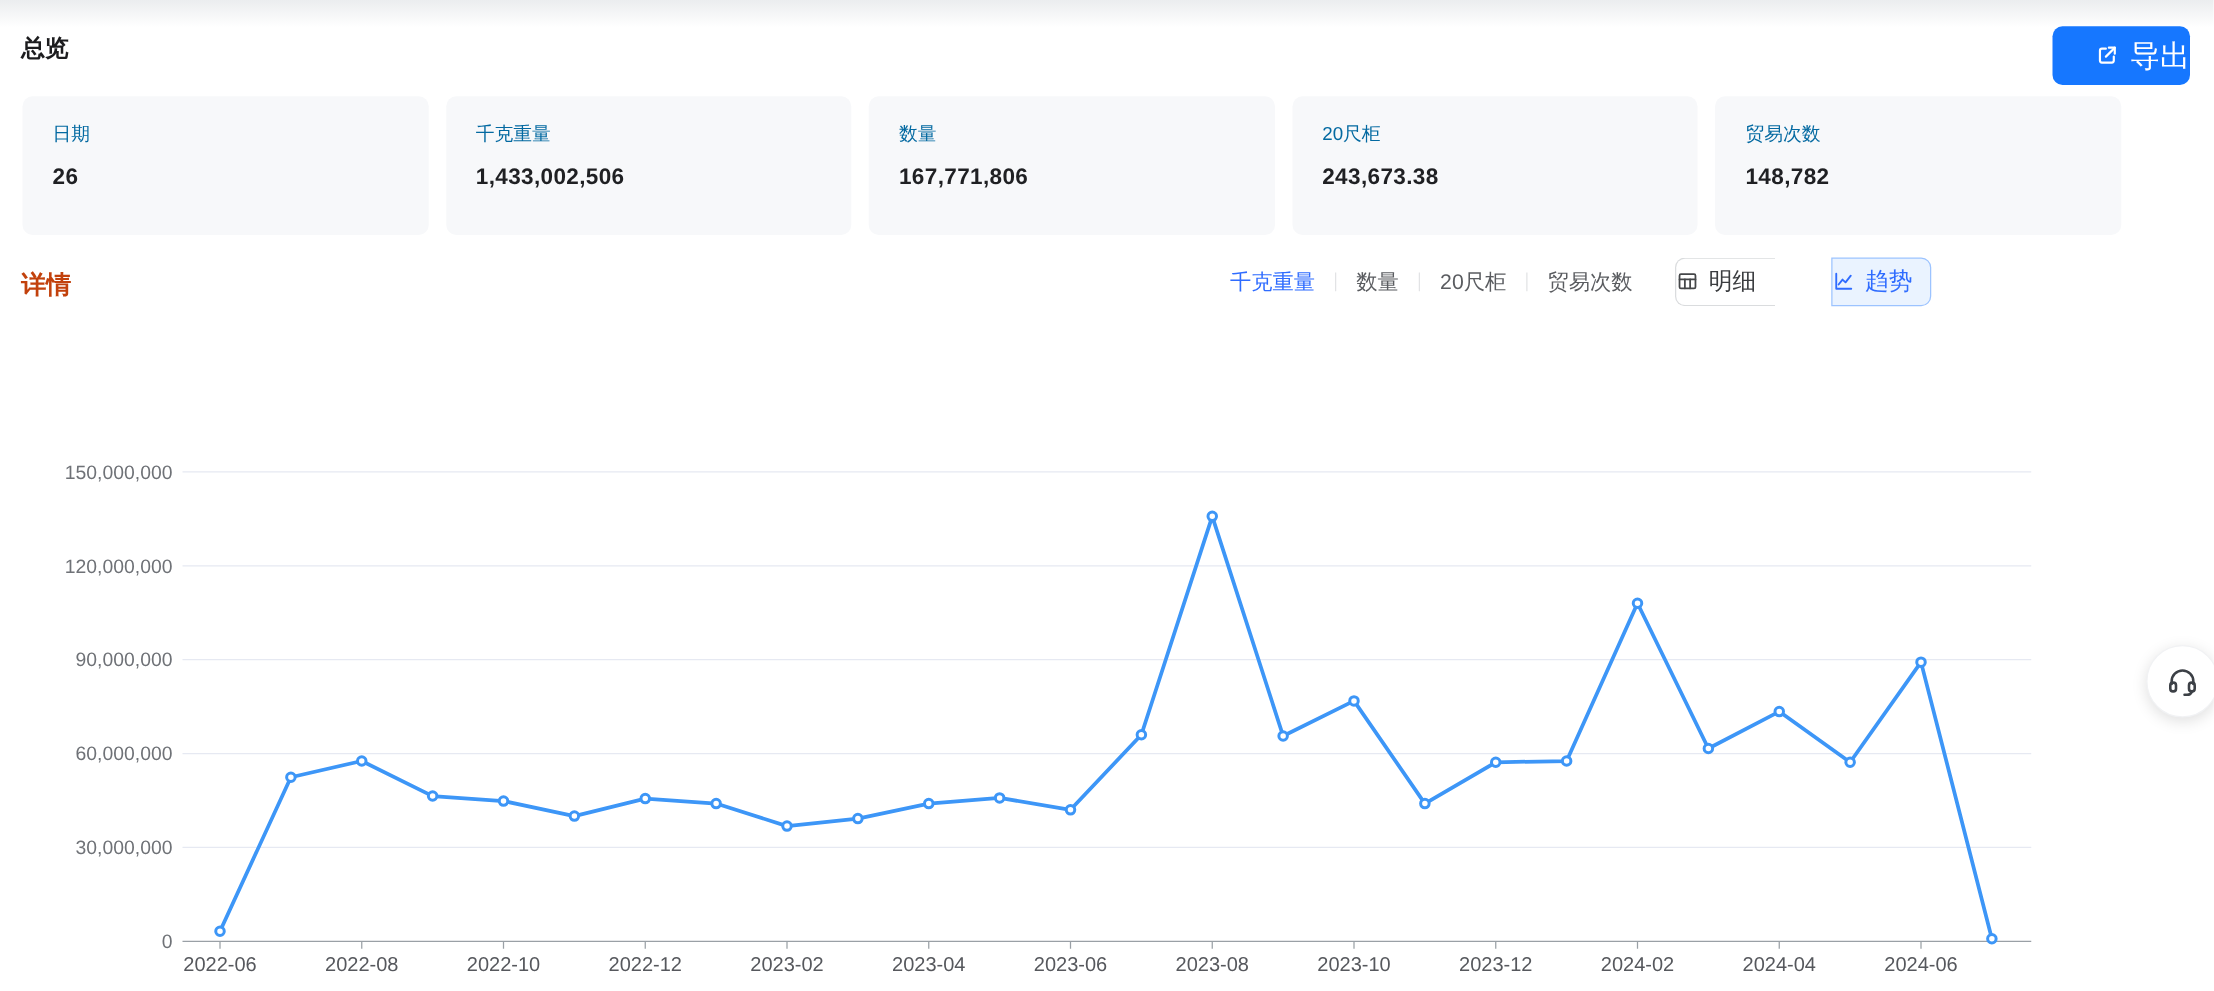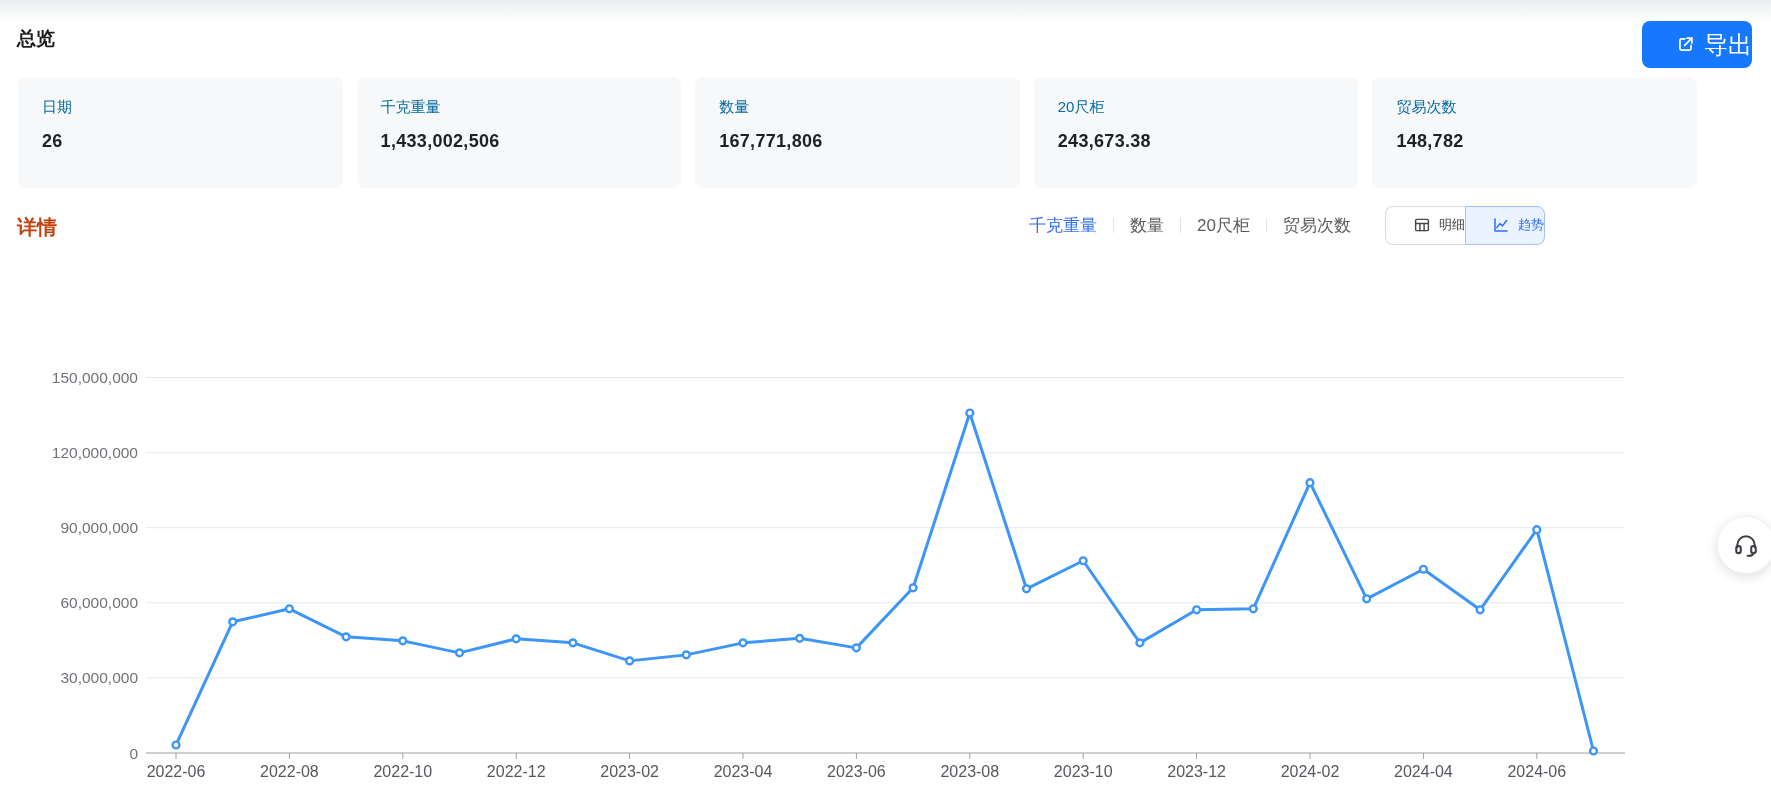--- a/index.html
+++ b/index.html
@@ -19,25 +19,25 @@
   .card .label { font-size:15px; color:#0369a1; }
   .card .value { margin-top:14px; font-size:18px; font-weight:700; color:#1f2023; letter-spacing:.3px; }
   .detail-row { position:absolute; left:0; top:200px; width:1771px; height:50px; z-index:2; }
   .detail-title { position:absolute; left:17px; top:14px; font-size:20px; font-weight:700; color:#c2410c; }
   .detail-right { position:absolute; right:226px; top:0; height:50px; display:flex; align-items:center; }
   .metric-tabs { display:flex; align-items:center; gap:16px; margin-right:34px; }
   .metric-tab { font-size:17px; color:#5a5c60; cursor:pointer; white-space:nowrap; }
   .metric-tab.active { color:#2f6cff; }
   .tab-sep { width:1px; height:15px; background:#e2e3e5; }
   .view-toggle { display:flex; height:39px; }
-  .view-btn { display:flex; align-items:center; justify-content:flex-end; gap:8px;
-    width:80px; height:39px; background:#fff; border:1px solid #dadcde; font-size:13px;
+  .view-btn { display:flex; align-items:center; justify-content:flex-start; gap:8px;
+    width:80px; height:39px; background:#fff; border:1px solid #dadcde; font-size:19px;
     color:#3b3d40; cursor:pointer; }
   .view-btn:first-child { border-radius:8px 0 0 8px; border-right:none; }
-  .view-btn:last-child { border-radius:0 8px 8px 0; }
+  .view-btn:last-child { border-radius:0 8px 8px 0;margin-left:45px; }
   .view-btn.active { background:#eaf3ff; border:1px solid #9cc3ff; color:#2f6cff; }
   #chart { position:absolute; left:0; top:0; z-index:0; }
   #chart text { font-family:"Liberation Sans", sans-serif; }
   .float-btn { position:absolute; top:516px; right:-4px; width:58px; height:58px;
     border-radius:50%; background:#fff; border:1px solid #f1f2f4;
     box-shadow:0 3px 12px rgba(0,0,0,.13); display:flex; align-items:center;
     justify-content:center; cursor:pointer; z-index:5; }
 </style>
 </head>
 <body>

